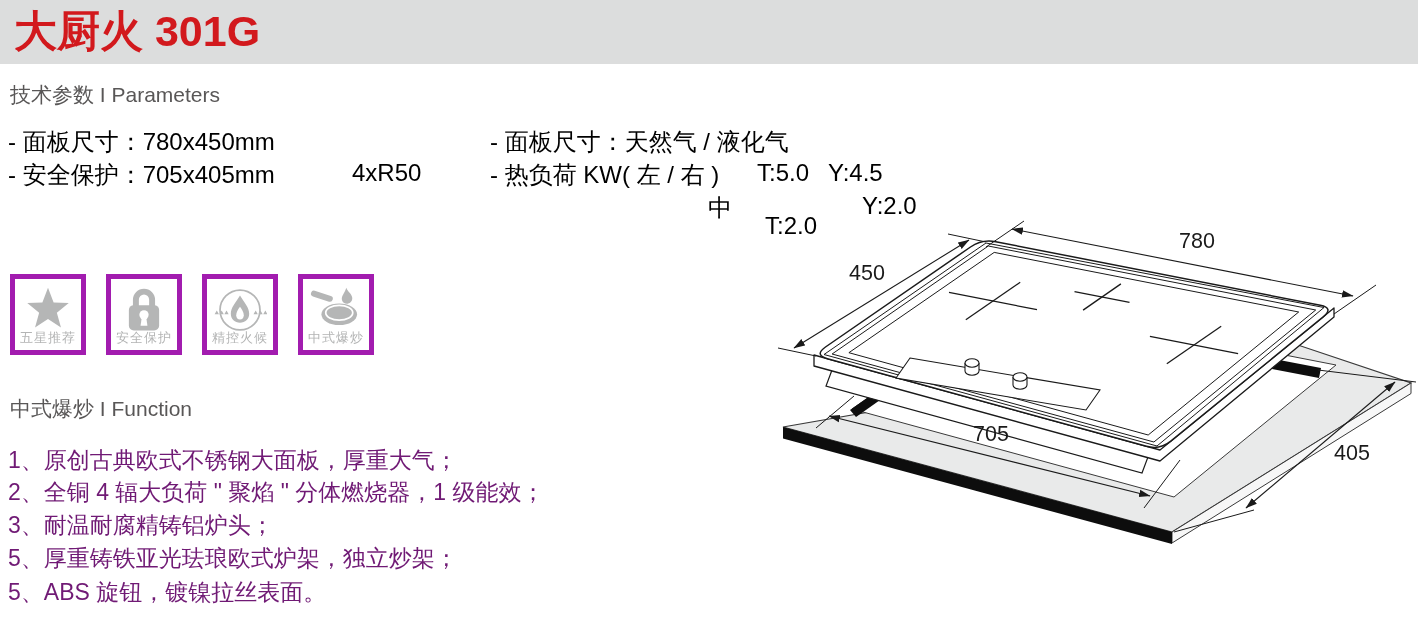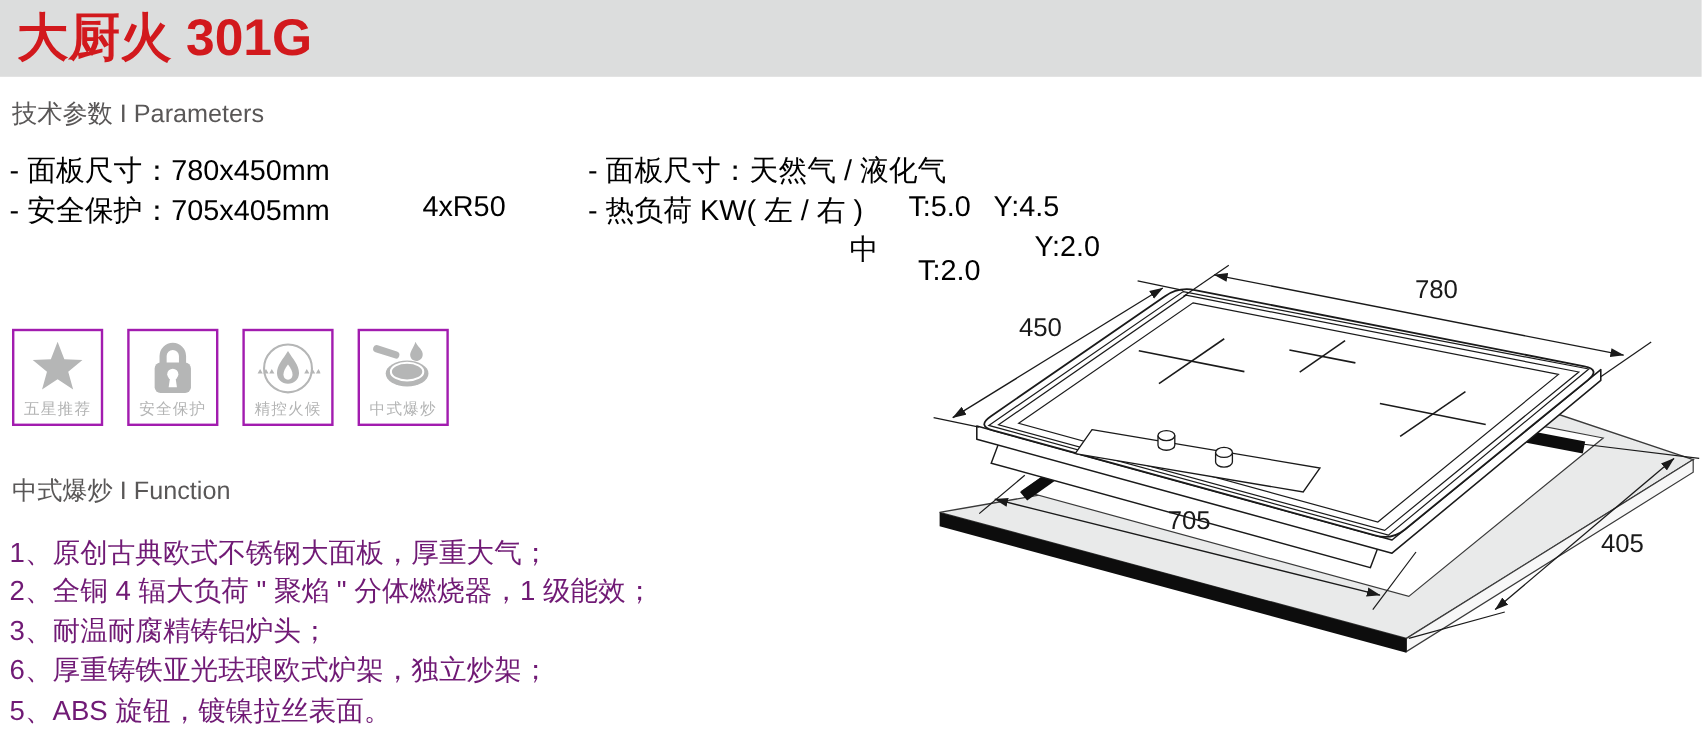--- a/index.html
+++ b/index.html
@@ -10,21 +10,21 @@
   .band{position:absolute;left:0;top:0;width:1418px;height:64px;background:#dcdddd;}
   .title{position:absolute;left:14px;top:3px;font-size:43px;font-weight:bold;
          color:#d2191d;white-space:nowrap;}
 
   .h2{position:absolute;font-size:21px;font-weight:normal;color:#595757;white-space:nowrap;}
   .h-params{left:10px;top:81px;}
   .h-func{left:10px;top:395px;}
 
   .p{position:absolute;font-size:24px;color:#000000;white-space:nowrap;}
 
-  .badge{position:absolute;top:274px;width:76px;height:81px;border:2px solid #a21caf;
+  .badge{position:absolute;top:274px;width:76px;height:81px;border:5px solid #a21caf;
          box-sizing:border-box;background:#fff;}
   .badge svg.bicon{position:absolute;left:50%;top:4px;transform:translateX(-50%);}
   .badge-label{position:absolute;left:0;right:0;bottom:3px;text-align:center;
          font-size:13px;color:#b3b4b4;letter-spacing:1px;white-space:nowrap;}
 
   .func-item{position:absolute;left:8px;font-size:23px;color:#701a75;white-space:nowrap;}
 
   .diagram{position:absolute;left:770px;top:210px;}
   .dimtext{font-size:21.5px;fill:#1a1a1a;}
 </style>
@@ -81,21 +81,21 @@
       </g>
       <ellipse cx="28" cy="26.5" rx="12.5" ry="6.8" fill="none" stroke="#fff" stroke-width="1.6"></ellipse>
     </svg>
     <div class="badge-label">中式爆炒</div>
   </div>
 
   <div class="h2 h-func">中式爆炒 I Function</div>
   <div class="func-item" style="top:445px;">1、原创古典欧式不锈钢大面板，厚重大气；</div>
   <div class="func-item" style="top:477px;">2、全铜 4 辐大负荷 " 聚焰 " 分体燃烧器，1 级能效；</div>
   <div class="func-item" style="top:510px;">3、耐温耐腐精铸铝炉头；</div>
-  <div class="func-item" style="top:543px;">6、厚重铸铁亚光珐琅欧式炉架，独立炒架；</div>
+  <div class="func-item" style="top:543px;">5、厚重铸铁亚光珐琅欧式炉架，独立炒架；</div>
   <div class="func-item" style="top:577px;">5、ABS 旋钮，镀镍拉丝表面。</div>
 
   <svg class="diagram" width="648" height="360" viewBox="0 0 648 360">
     <defs>
       <marker id="arr" markerWidth="12" markerHeight="9" refX="11" refY="4.5" orient="auto-start-reverse" markerUnits="userSpaceOnUse">
         <path d="M0,0.7 L11.5,4.5 L0,8.3 Z" fill="#1a1a1a"></path>
       </marker>
     </defs>
 
     <g>

